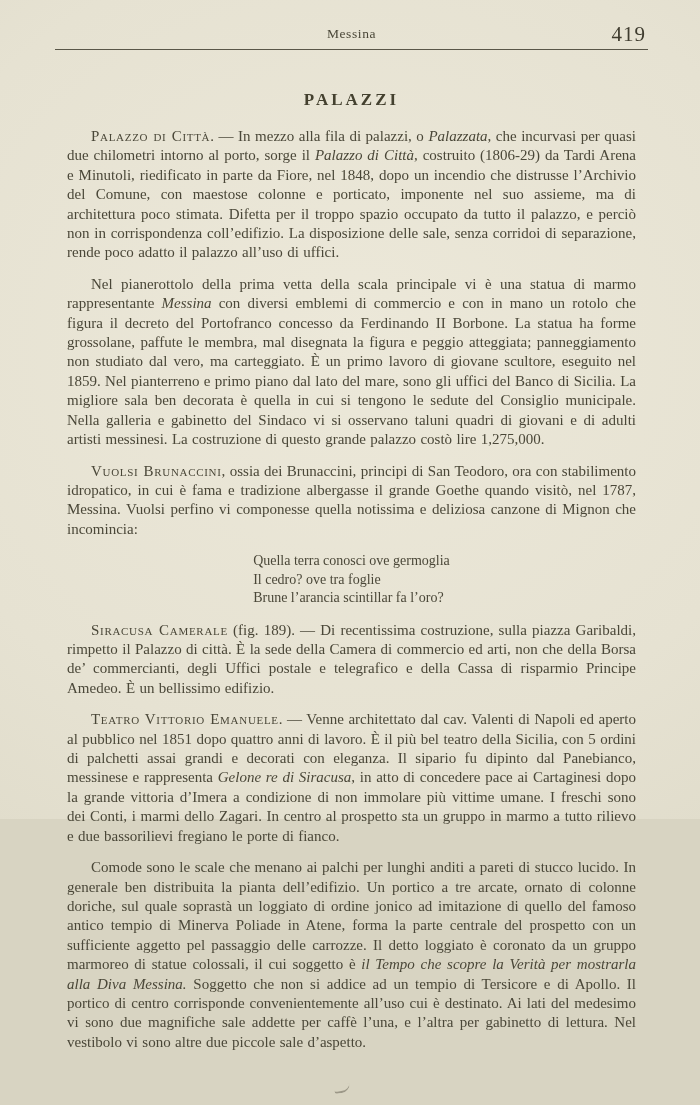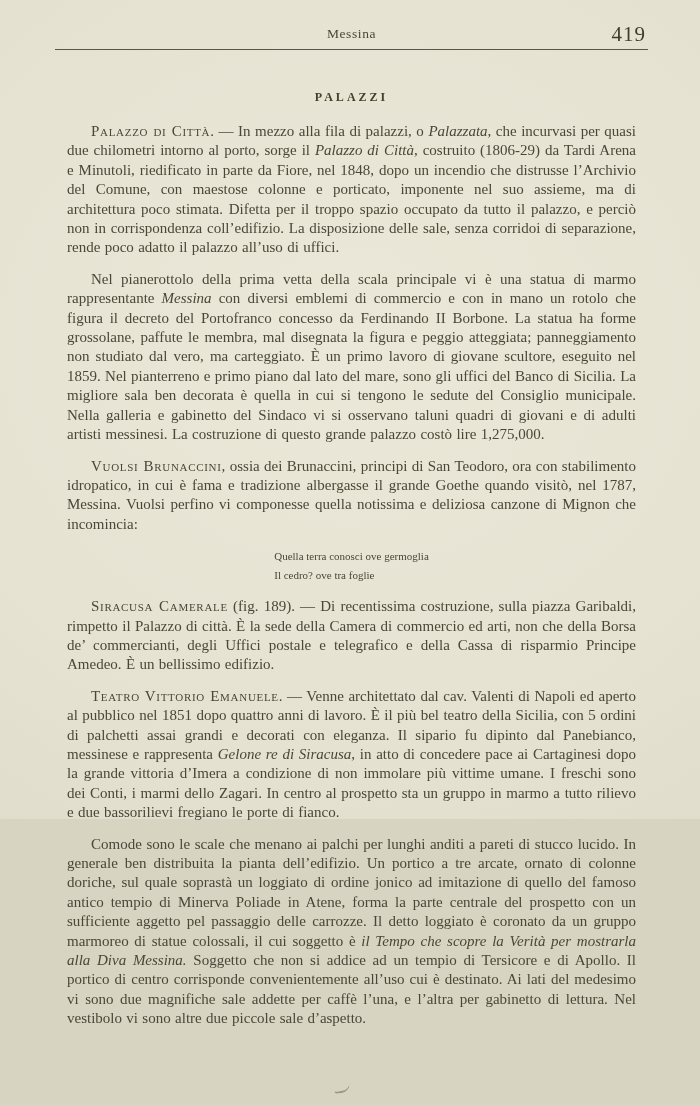--- a/index.html
+++ b/index.html
@@ -29,41 +29,41 @@
     letter-spacing: 1px;
     color: #3f3c2f;
   }
   .header-rule {
     border: none;
     border-bottom: 1.6px solid rgba(70, 66, 52, 0.88);
     margin: 7px 0 0 0;
   }
   .section-heading {
     text-align: center;
-    font-size: 12px;
+    font-size: 17px;
     font-weight: bold;
     letter-spacing: 3px;
     margin: 40px 0 17px 0;
     color: #44412f;
   }
   .section-heading.teatri { margin: 24px 0 18px 0; }
   .para {
     margin: 12px;
     text-align: justify;
     text-indent: 24px;
     font-size: 15px;
     line-height: 19.4px;
     word-spacing: 0.6px;
   }
   .sc { font-variant: small-caps; letter-spacing: 0.7px; }
   .i  { font-style: italic; }
   .verse {
     width: fit-content;
     margin: 13px auto;
-    font-size: 11px;
+    font-size: 14px;
     line-height: 18.5px;
     text-align: left;
   }
   .verse-line { white-space: nowrap; }
   .pencil-mark {
     position: absolute;
     left: 334px; top: 1084px;
     width: 16px; height: 7px;
     border-bottom: 2px solid rgba(95, 92, 78, 0.5);
     border-radius: 0 0 9px 3px;
@@ -84,20 +84,21 @@
   <main>
     <h2 class="section-heading">PALAZZI</h2>
 
     <p class="para"><span class="sc">Palazzo di Città</span><span>. — In mezzo alla fila di palazzi, o </span><span class="i">Palazzata</span><span>, che incurvasi per quasi due chilometri intorno al porto, sorge il </span><span class="i">Palazzo di Città</span><span>, costruito (1806-29) da Tardi Arena e Minutoli, riedificato in parte da Fiore, nel 1848, dopo un incendio che distrusse l’Archivio del Comune, con maestose colonne e porticato, imponente nel suo assieme, ma di architettura poco stimata. Difetta per il troppo spazio occupato da tutto il palazzo, e perciò non in corrispondenza coll’edifizio. La disposizione delle sale, senza corridoi di separazione, rende poco adatto il palazzo all’uso di uffici.</span></p>
     <p class="para"><span>Nel pianerottolo della prima vetta della scala principale vi è una statua di marmo rappresentante </span><span class="i">Messina</span><span> con diversi emblemi di commercio e con in mano un rotolo che figura il decreto del Portofranco concesso da Ferdinando II Borbone. La statua ha forme grossolane, paffute le membra, mal disegnata la figura e peggio atteggiata; panneggiamento non studiato dal vero, ma carteggiato. È un primo lavoro di giovane scultore, eseguito nel 1859. Nel pianterreno e primo piano dal lato del mare, sono gli uffici del Banco di Sicilia. La migliore sala ben decorata è quella in cui si tengono le sedute del Consiglio municipale. Nella galleria e gabinetto del Sindaco vi si osservano taluni quadri di giovani e di adulti artisti messinesi. La costruzione di questo grande palazzo costò lire 1,275,000.</span></p>
     <p class="para"><span class="sc">Vuolsi Brunaccini</span><span>, ossia dei Brunaccini, principi di San Teodoro, ora con stabilimento idropatico, in cui è fama e tradizione albergasse il grande Goethe quando visitò, nel 1787, Messina. Vuolsi perfino vi componesse quella notissima e deliziosa canzone di Mignon che incomincia:</span></p>
 
     <div class="verse">
         <div class="verse-line">Quella terra conosci ove germoglia</div>
         <div class="verse-line">Il cedro? ove tra foglie</div>
+        <div class="verse-line">Brune l’arancia scintillar fa l’oro?</div>
       </div>
 
     <p class="para"><span class="sc">Siracusa Camerale</span><span> (fig. 189). — Di recentissima costruzione, sulla piazza Garibaldi, rimpetto il Palazzo di città. È la sede della Camera di commercio ed arti, non che della Borsa de’ commercianti, degli Uffici postale e telegrafico e della Cassa di risparmio Principe Amedeo. È un bellissimo edifizio.</span></p>
 
 
     <p class="para"><span class="sc">Teatro Vittorio Emanuele</span><span>. — Venne architettato dal cav. Valenti di Napoli ed aperto al pubblico nel 1851 dopo quattro anni di lavoro. È il più bel teatro della Sicilia, con 5 ordini di palchetti assai grandi e decorati con eleganza. Il sipario fu dipinto dal Panebianco, messinese e rappresenta </span><span class="i">Gelone re di Siracusa</span><span>, in atto di concedere pace ai Cartaginesi dopo la grande vittoria d’Imera a condizione di non immolare più vittime umane. I freschi sono dei Conti, i marmi dello Zagari. In centro al prospetto sta un gruppo in marmo a tutto rilievo e due bassorilievi fregiano le porte di fianco.</span></p>
     <p class="para"><span>Comode sono le scale che menano ai palchi per lunghi anditi a pareti di stucco lucido. In generale ben distribuita la pianta dell’edifizio. Un portico a tre arcate, ornato di colonne doriche, sul quale soprastà un loggiato di ordine jonico ad imitazione di quello del famoso antico tempio di Minerva Poliade in Atene, forma la parte centrale del prospetto con un sufficiente aggetto pel passaggio delle carrozze. Il detto loggiato è coronato da un gruppo marmoreo di statue colossali, il cui soggetto è </span><span class="i">il Tempo che scopre la Verità per mostrarla alla Diva Messina.</span><span> Soggetto che non si addice ad un tempio di Tersicore e di Apollo. Il portico di centro corrisponde convenientemente all’uso cui è destinato. Ai lati del medesimo vi sono due magnifiche sale addette per caffè l’una, e l’altra per gabinetto di lettura. Nel vestibolo vi sono altre due piccole sale d’aspetto.</span></p>
   </main>
 
   <div class="pencil-mark"></div>

